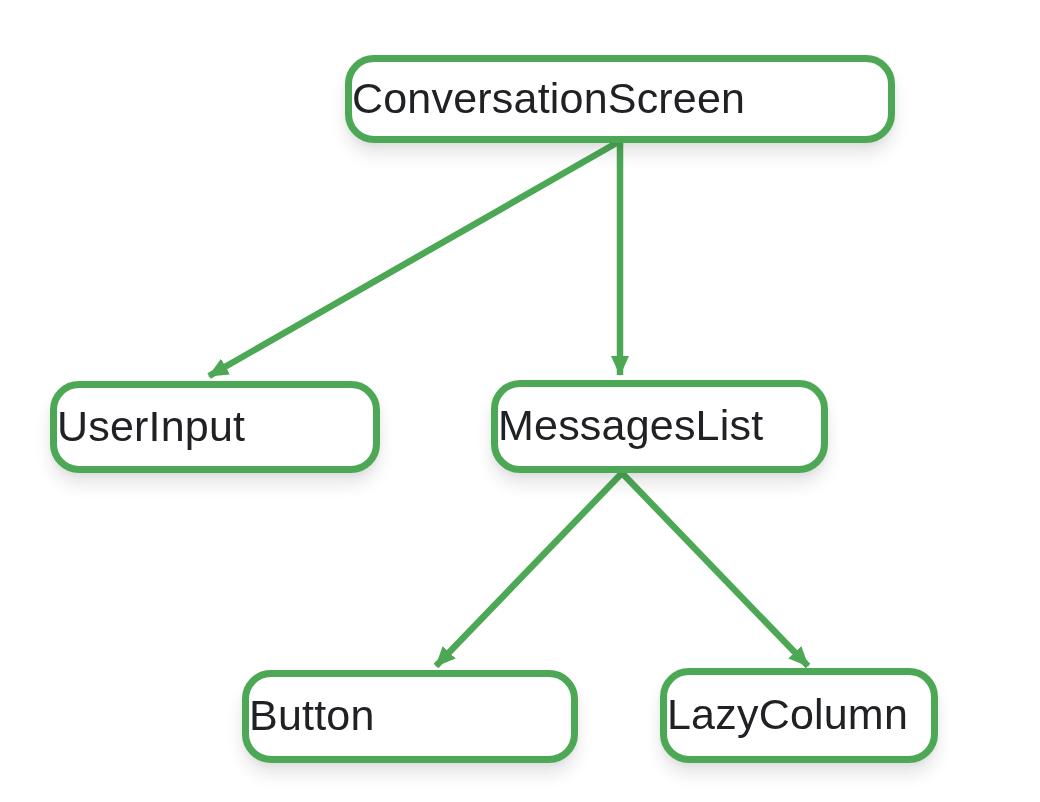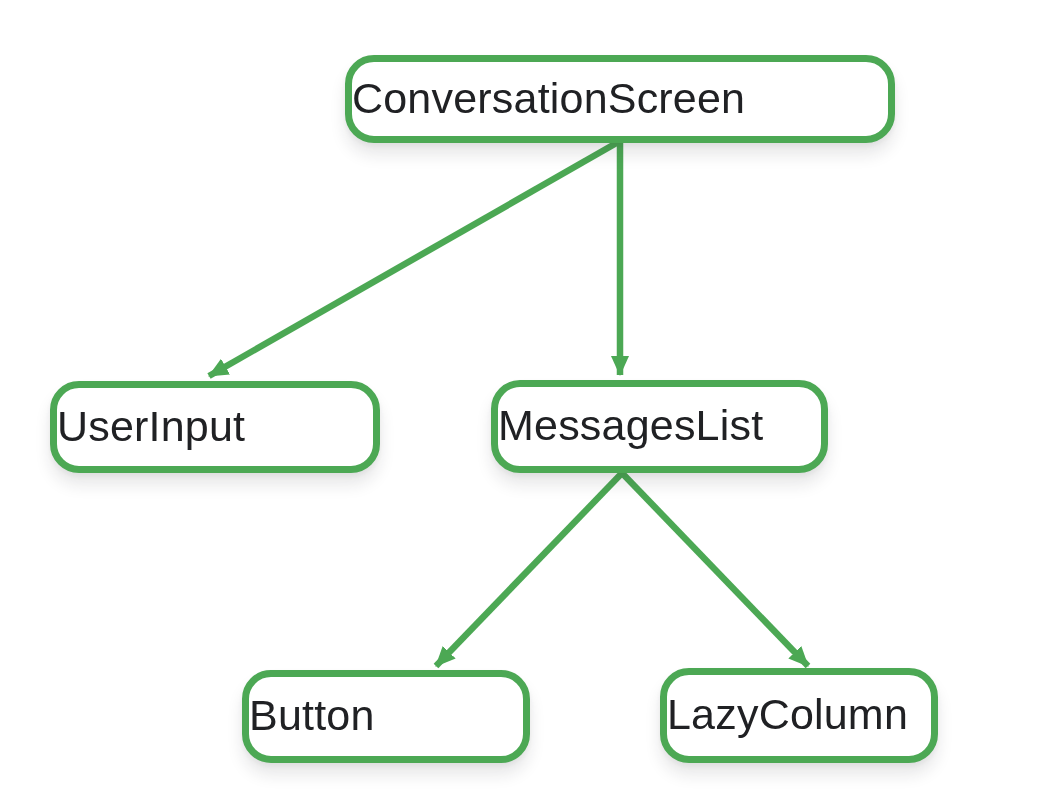--- a/index.html
+++ b/index.html
@@ -44,21 +44,21 @@
     letter-spacing:0.2px;
     box-shadow:0 12px 16px rgba(32,33,36,0.10), 0 3px 5px rgba(32,33,36,0.05);
   }
   .node .label{
     white-space:nowrap;
     padding-bottom:2px;
   }
   #node-conversation-screen{left:345px;top:55px;width:550px;height:88px;}
   #node-user-input{left:50px;top:381px;width:330px;height:92px;}
   #node-messages-list{left:443px;top:380px;width:337px;height:93px;margin-left:48px;}
-  #node-button{left:242px;top:670px;width:288px;height:93px;}
+  #node-button{left:242px;top:670px;width:336px;height:93px;}
   #node-lazy-column{left:660px;top:668px;width:278px;height:95px;}
 </style>
 </head>
 <body>
 
 <div id="canvas">
 
   <svg id="edges" viewBox="0 0 1040 802" xmlns="http://www.w3.org/2000/svg">
     <defs>
       <marker id="arrow" viewBox="0 0 20 18" markerWidth="20" markerHeight="18" markerUnits="userSpaceOnUse" refX="19" refY="9" orient="auto">

